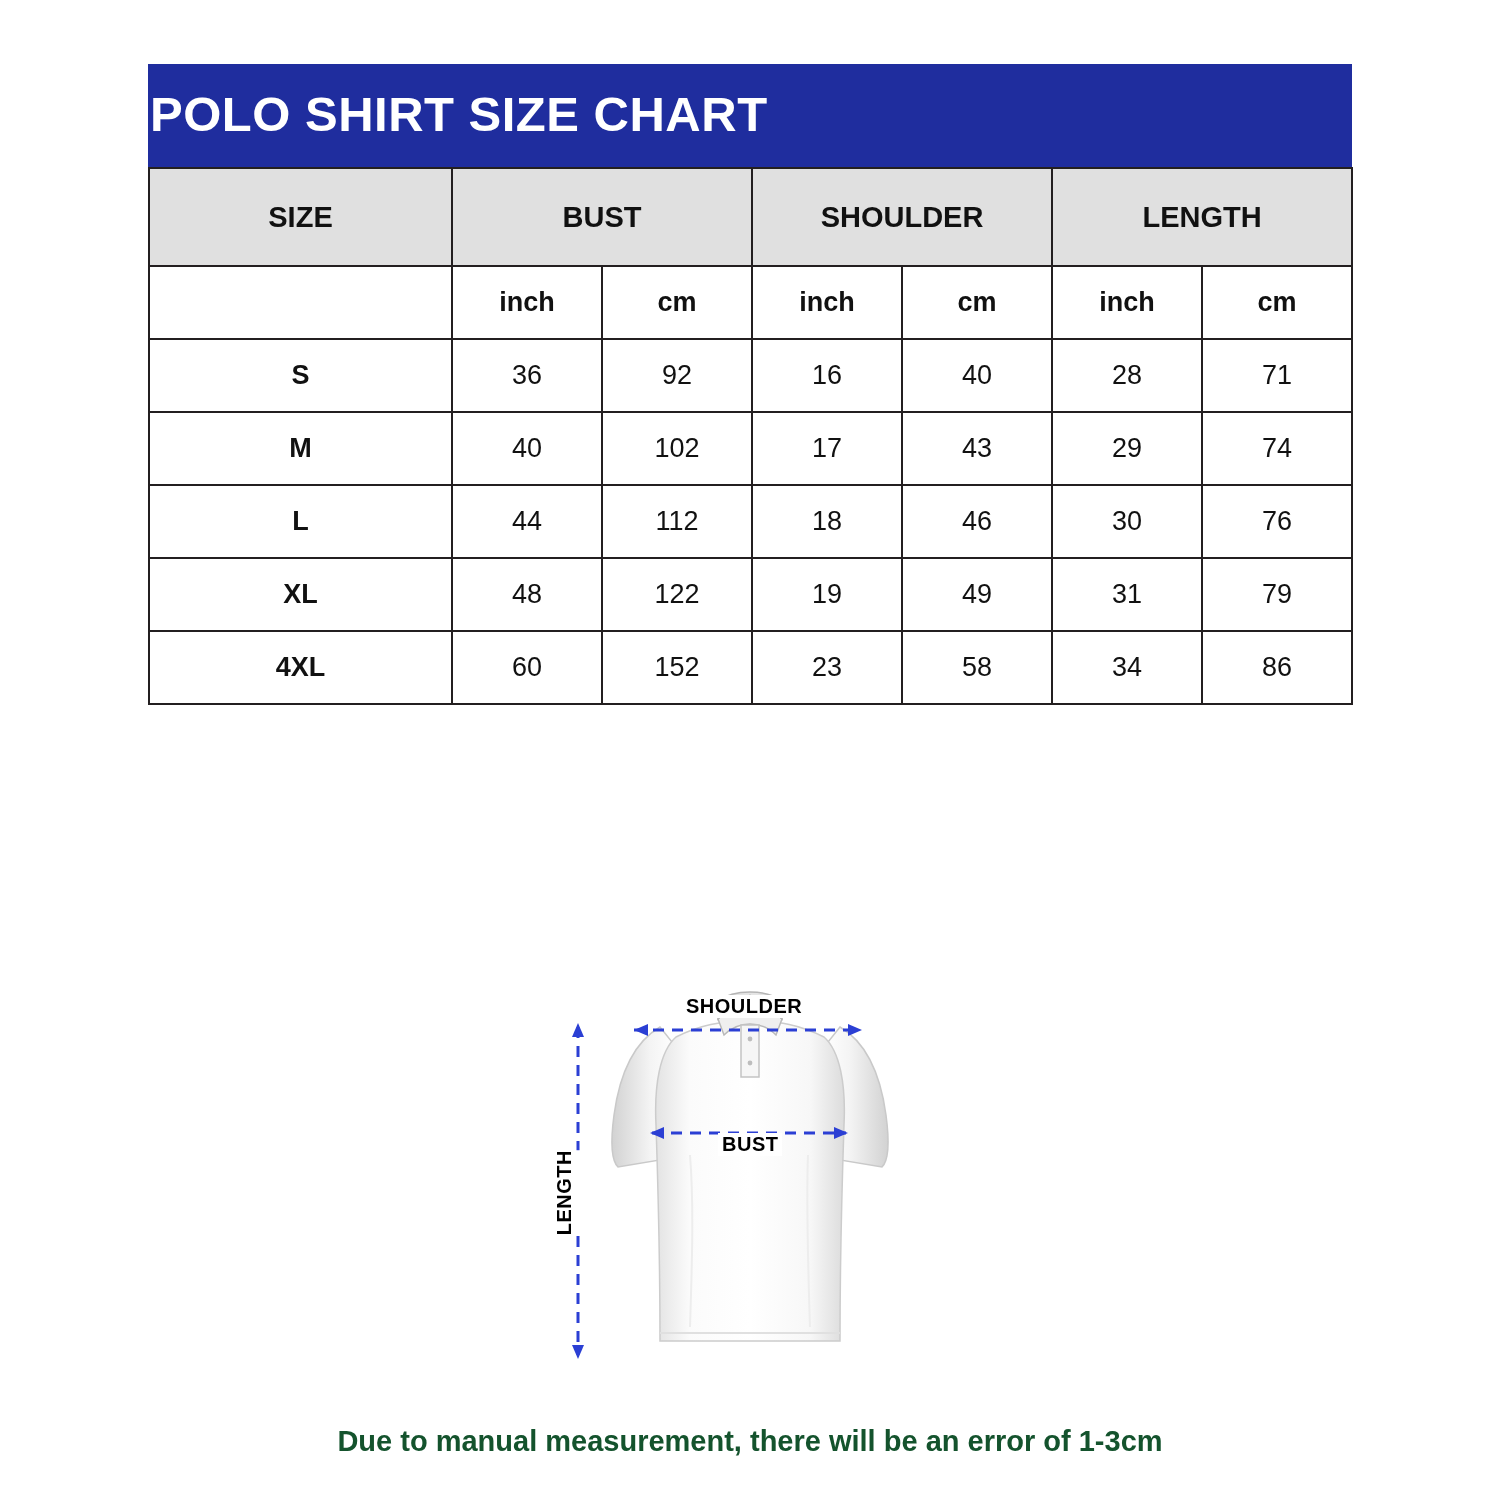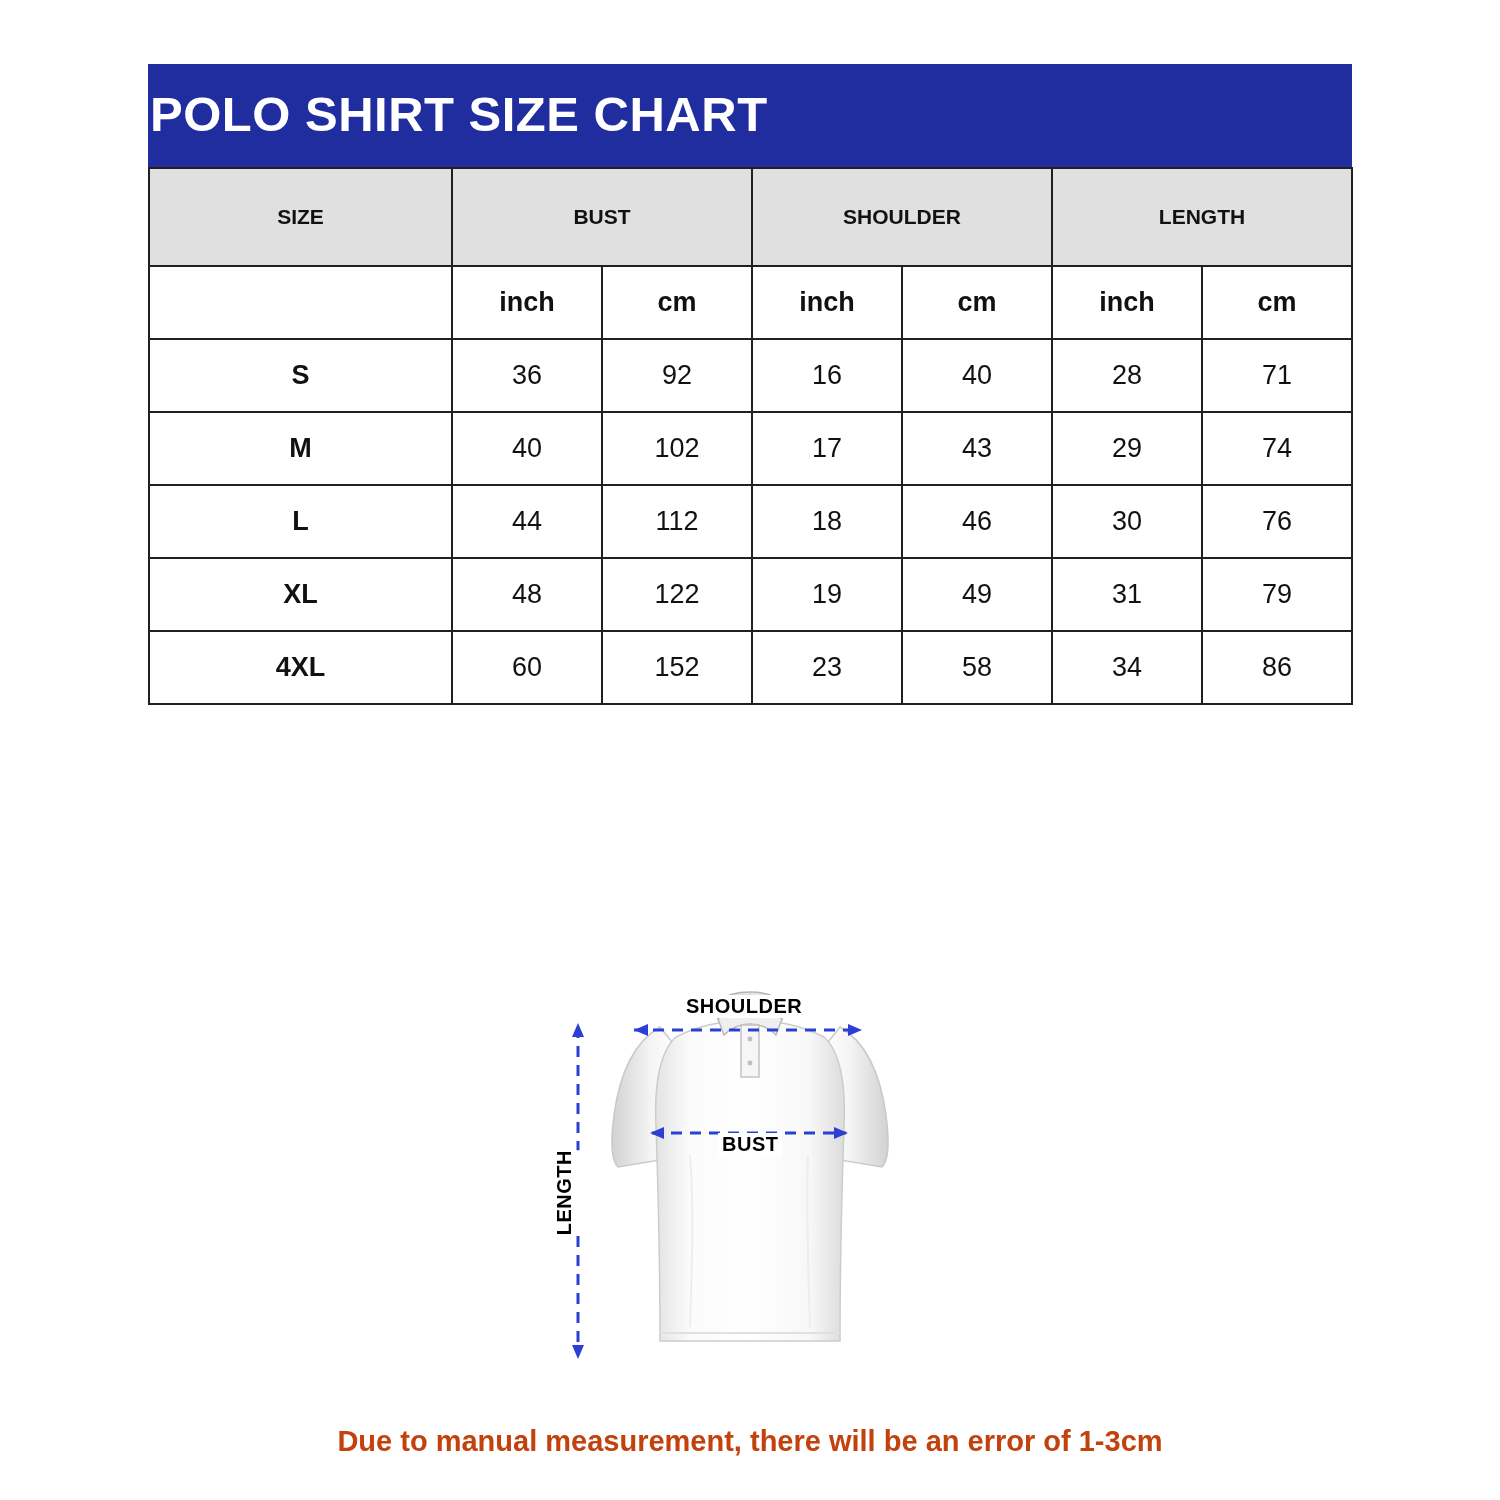--- a/index.html
+++ b/index.html
@@ -46,21 +46,21 @@
     text-align: center;
     vertical-align: middle;
     font-size: 27px;
     color: #111111;
     padding: 0;
     height: 71px;
   }
   table.size-table th {
     background: #e0e0e0;
     font-weight: bold;
-    font-size: 21px;
+    font-size: 29px;
     height: 96px;
     margin-top: 48px;
   }
   td.size-cell {
     font-weight: bold;
     font-size: 30px;
   }
   td.unit-cell {
     font-weight: bold;
     font-size: 28px;
@@ -84,21 +84,21 @@
     left: 540px;
     top: 0px;
   }
 
   .note {
     position: absolute;
     left: 0;
     top: 1425px;
     width: 1500px;
     text-align: center;
-    color: #c2410c;
+    color: #14532d;
     font-size: 29px;
     font-weight: bold;
   }
 
   .dim-label {
     position: absolute;
     font-size: 20px;
     font-weight: bold;
     color: #000000;
     letter-spacing: 0.5px;

